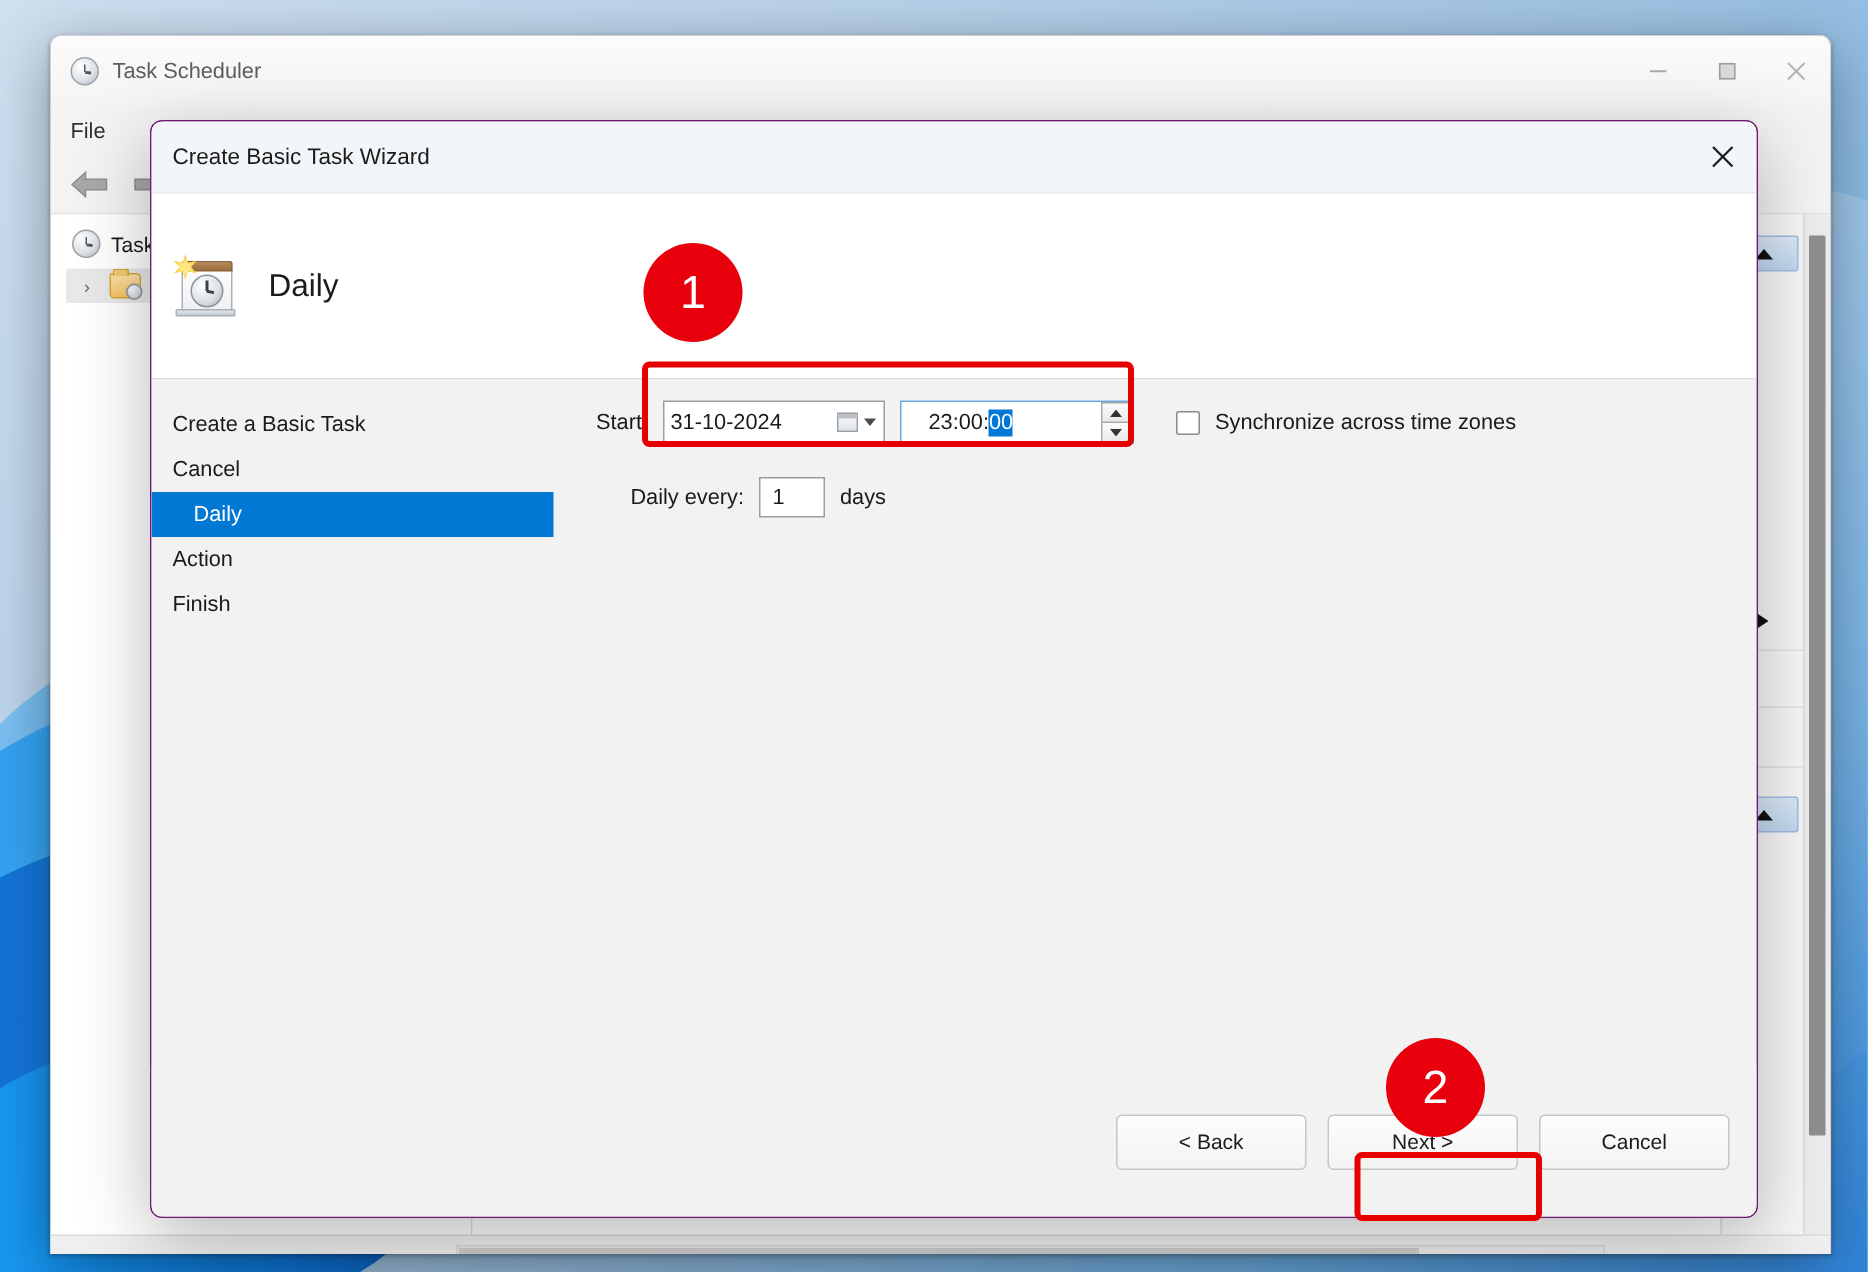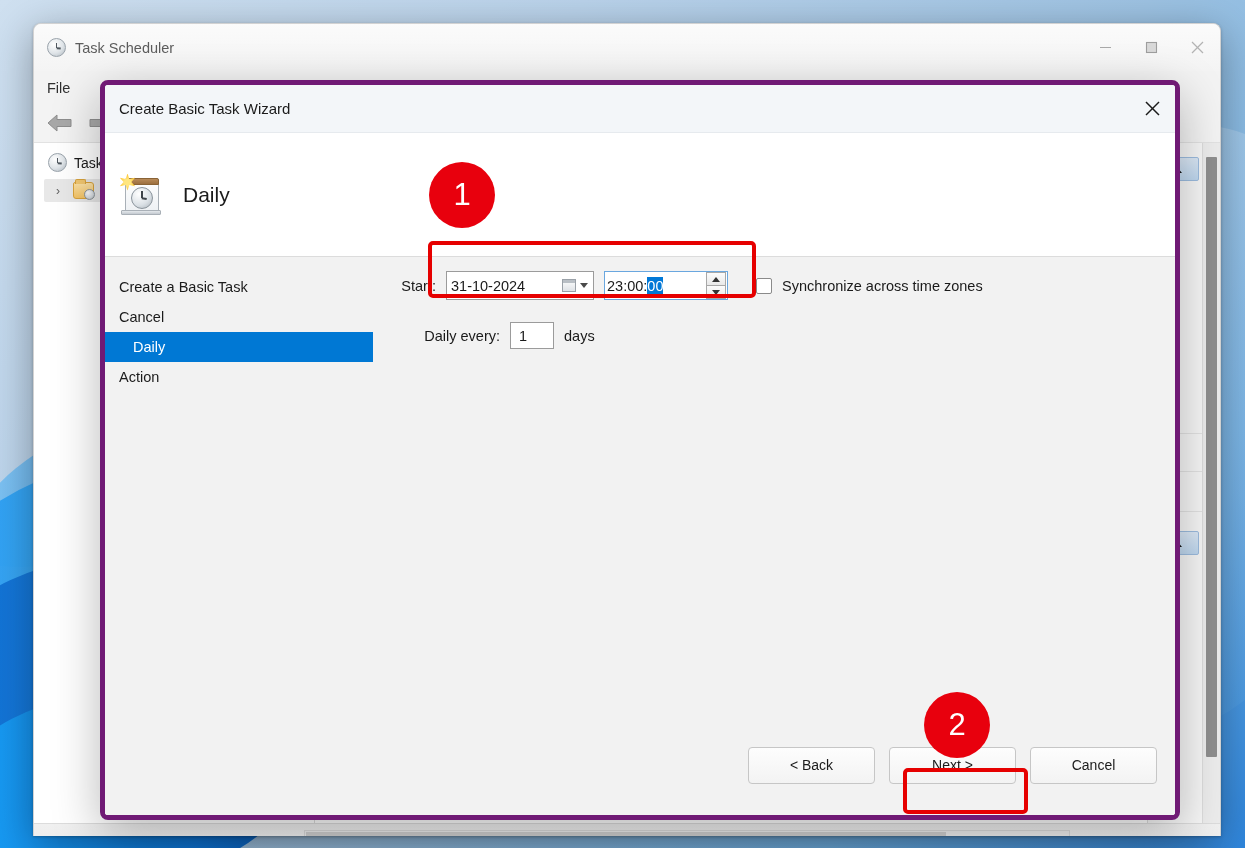--- a/index.html
+++ b/index.html
@@ -278,21 +278,21 @@
   }
 
   
   #wizard {
     position: absolute;
     left: 100px;
     top: 80px;
     width: 1070px;
     height: 730px;
     background: #ffffff;
-    border: 5px solid #701a75;
+    border: 1px solid #701a75;
     border-radius: 8px;
     box-shadow: 0 14px 48px rgba(0,0,0,.28);
     overflow: hidden;
   }
   .wz-titlebar {
     height: 47px;
     background: #f3f6f9;
     border-bottom: 1px solid #e6eaee;
     display: flex;
     align-items: center;
@@ -441,29 +441,29 @@
     background:#b9bfc5;
   }
   .drop-caret {
     width: 0; height: 0;
     border-left: 4px solid transparent;
     border-right: 4px solid transparent;
     border-top: 5px solid #4a4a4a;
     margin-left: 4px;
   }
   .time-box {
-    width: 124px;
+    width: 156px;
     height: 29px;
     background: #ffffff;
     border: 1px solid #6aa7df;
     display: flex;
     align-items: center;
     box-sizing: border-box;
     font-size: 14.5px;
-    padding-left: 2px;
+    padding-left: 18px;
   }
   .time-text { flex: 1; white-space: nowrap; }
   .sel-seg {
     background: #0078d7;
     color: #ffffff;
     padding: 1px 0;
   }
   .spinner {
     width: 20px;
     height: 27px;
@@ -684,20 +684,21 @@
     <div class="wz-pagetitle">Daily</div>
   </div>
 
   <div class="wz-content">
 
     <div class="wz-nav">
       <div class="nav-item">Create a Basic Task</div>
       <div class="nav-item">Cancel</div>
       <div class="nav-item sub selected">Daily</div>
       <div class="nav-item">Action</div>
+      <div class="nav-item">Finish</div>
     </div>
 
     <div class="wz-form">
       <div class="row">
         <div class="lbl-start">Start:</div>
 
         <div class="date-box">
           <span class="date-text">31-10-2024</span>
           <span class="cal-mini"></span>
           <span class="drop-caret"></span>

